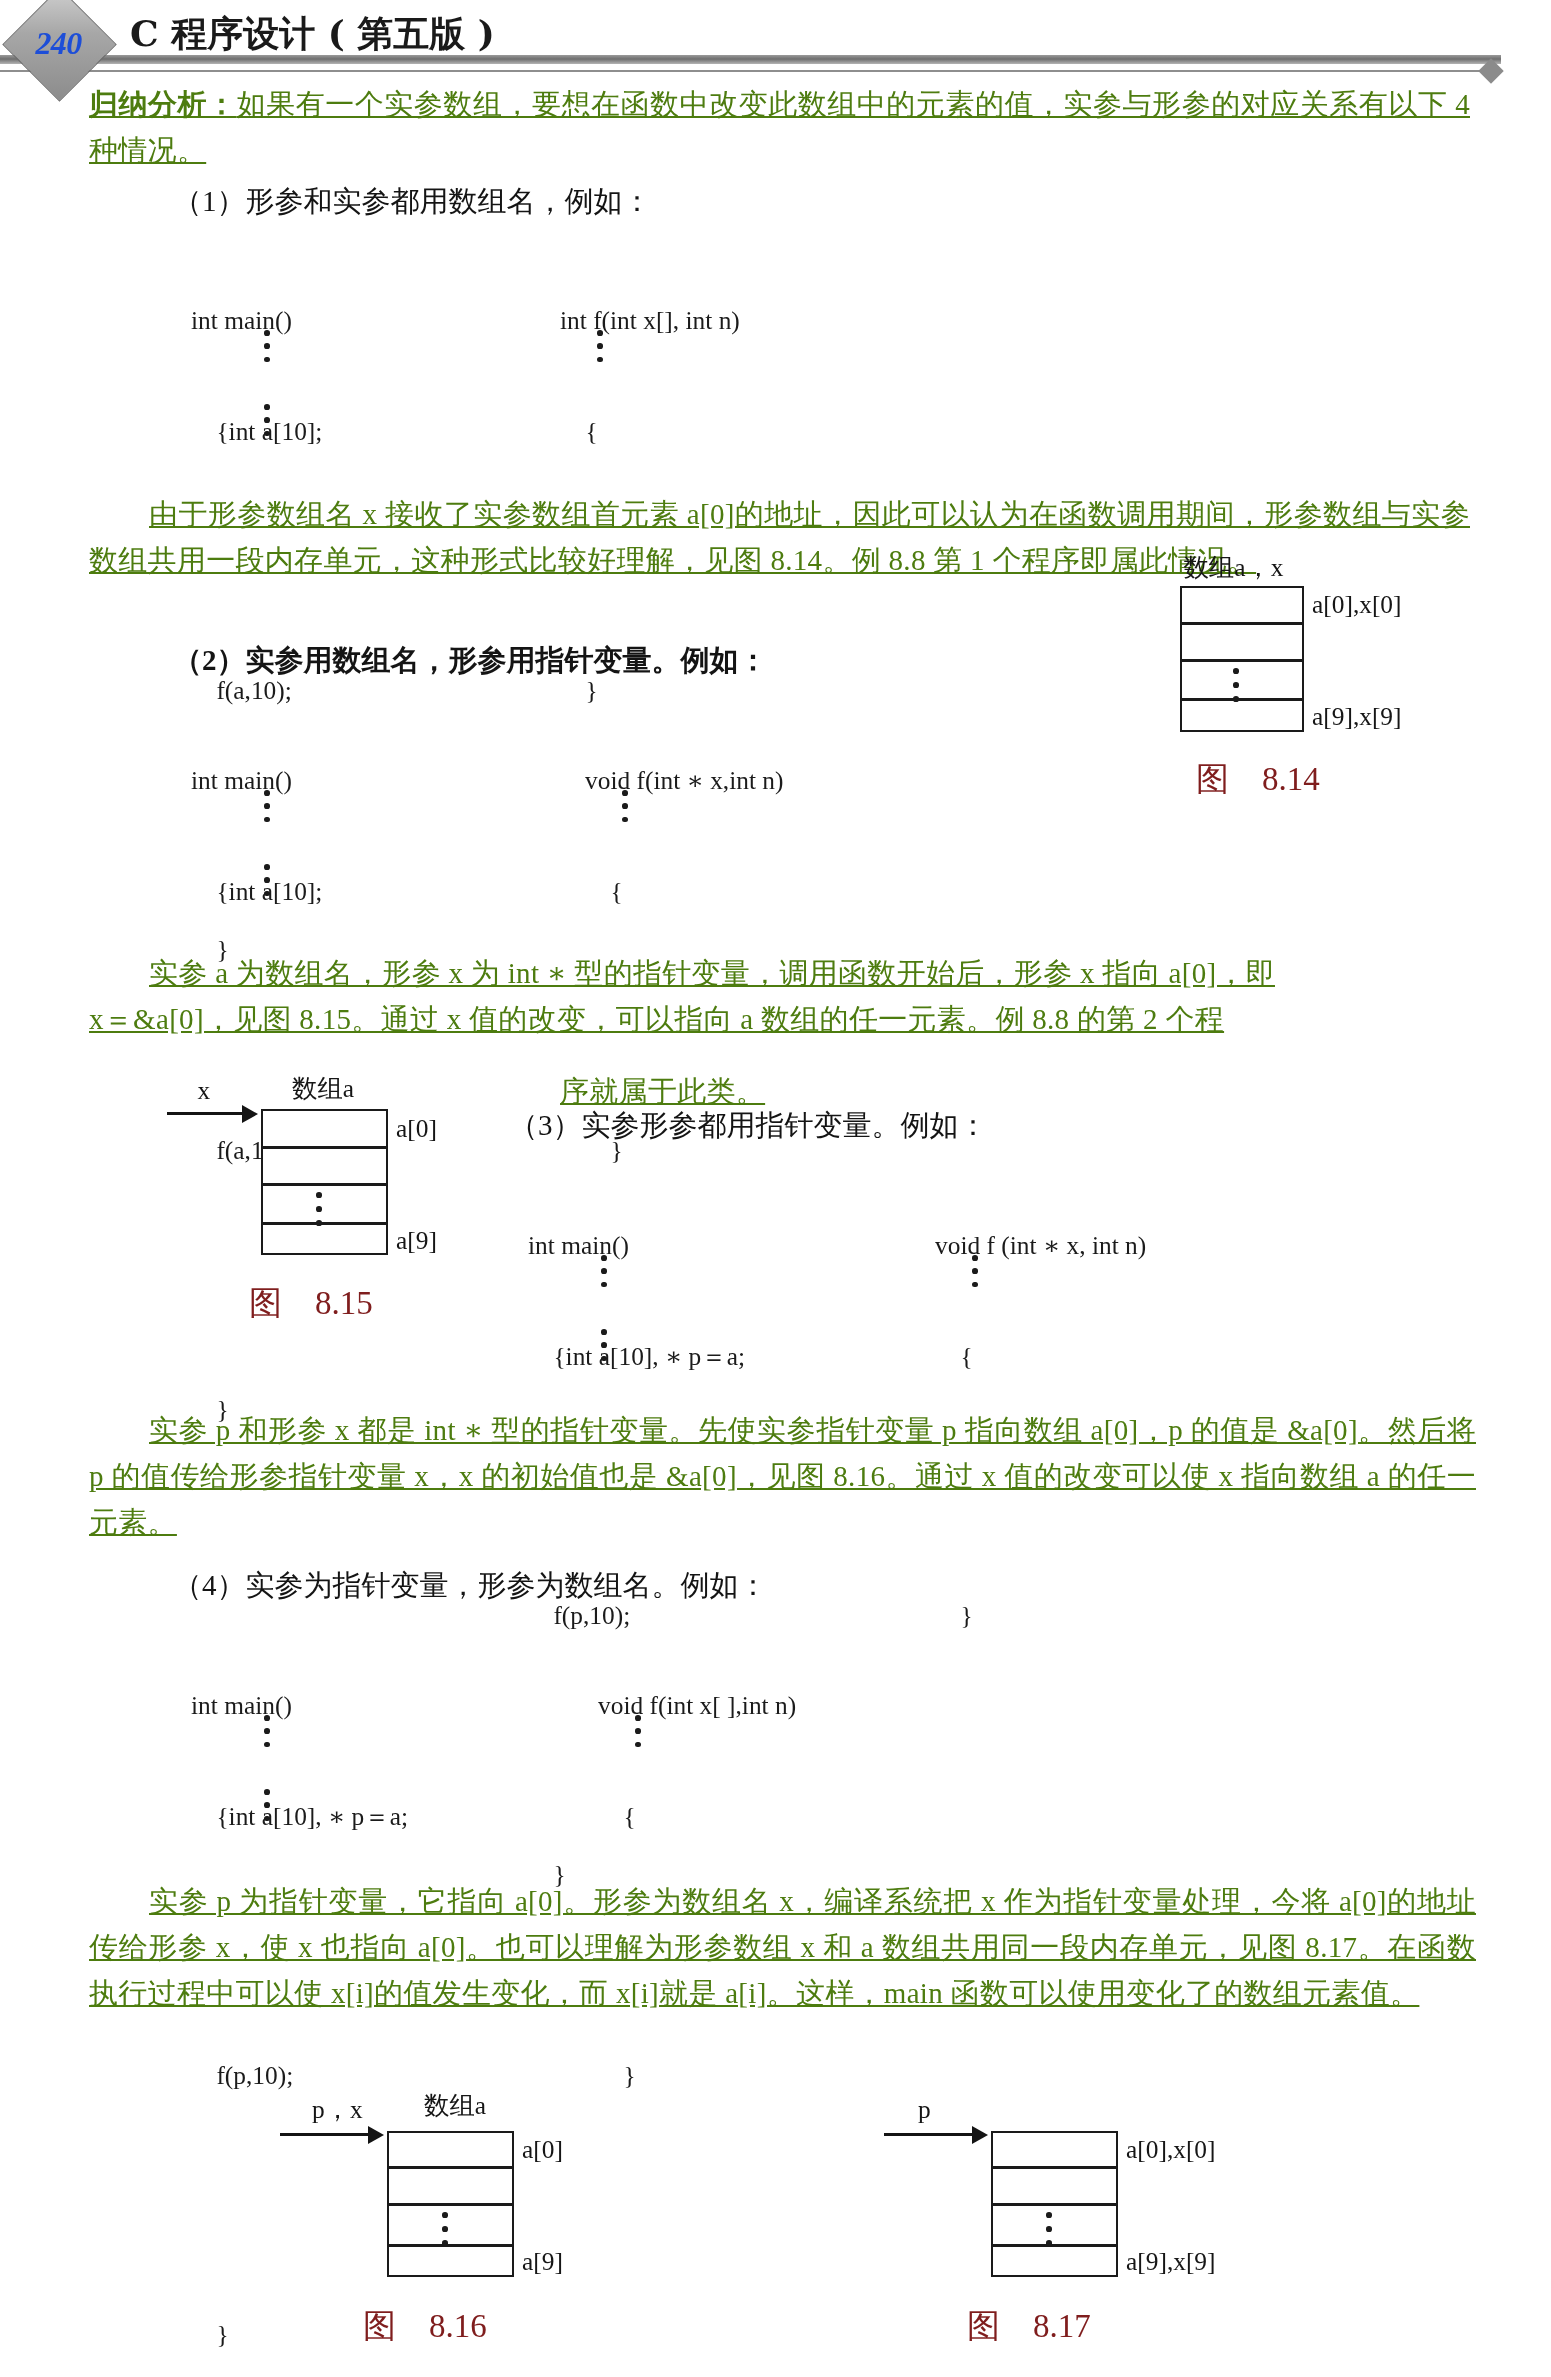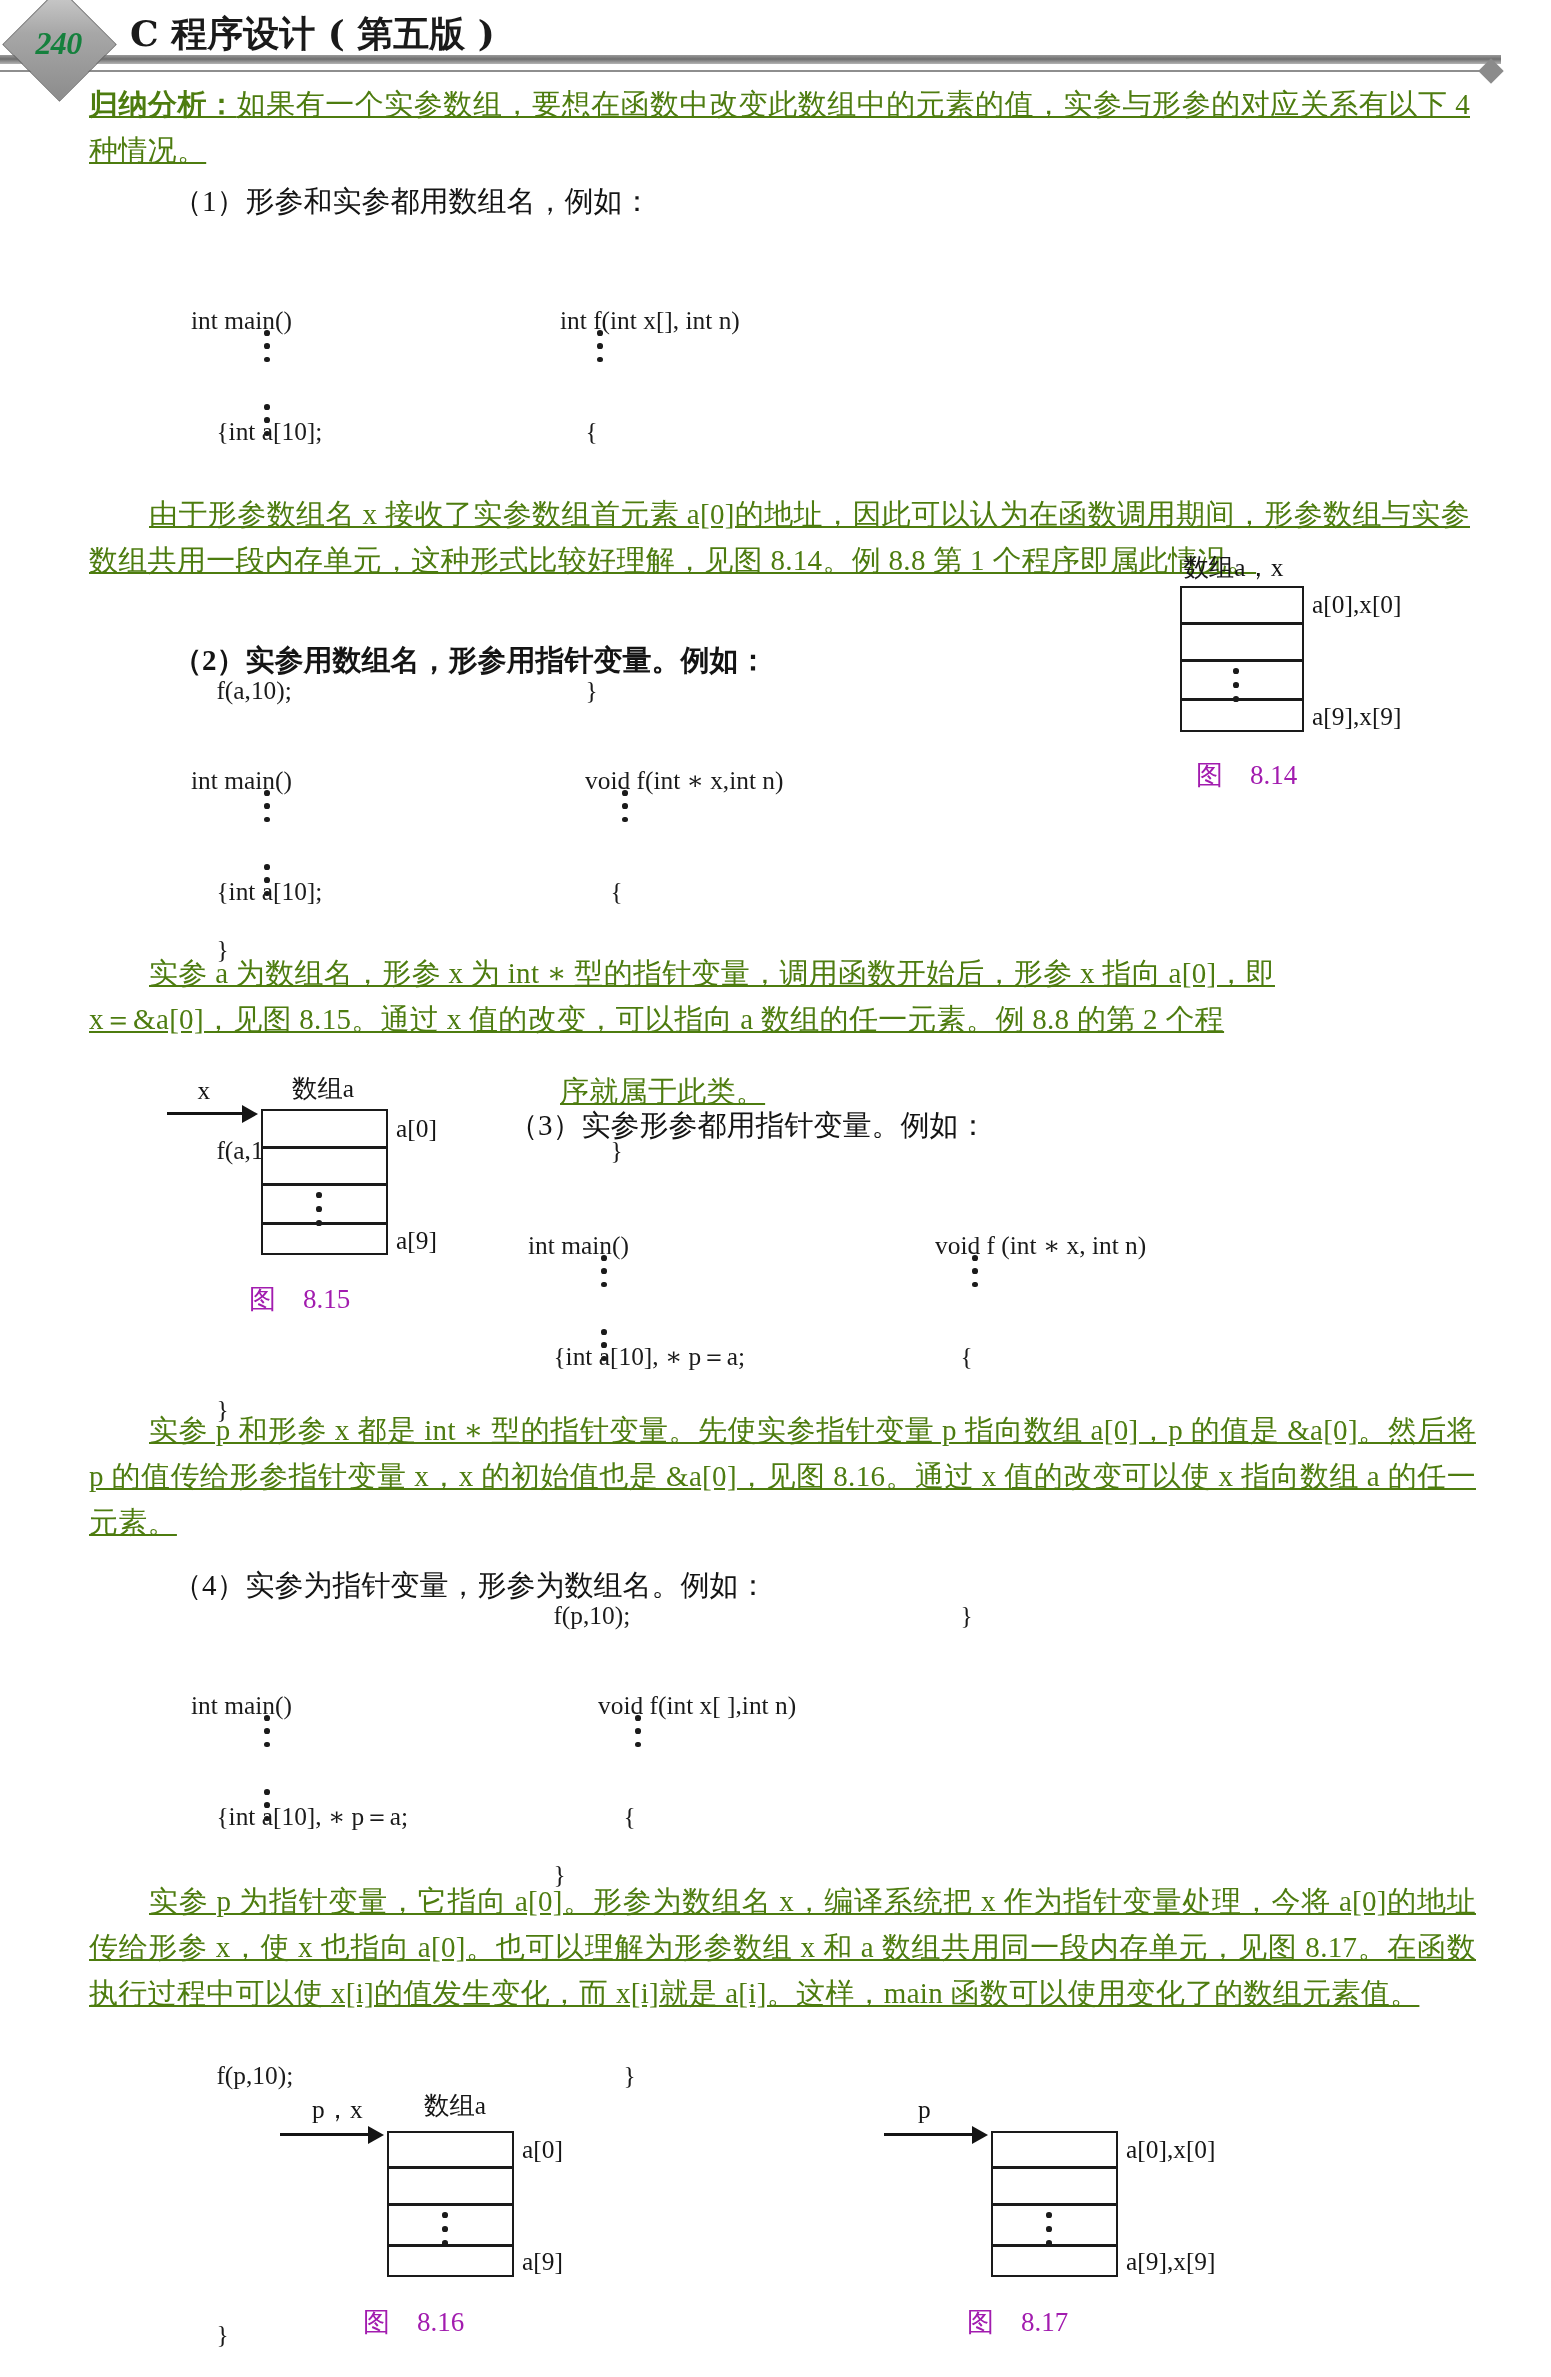--- a/index.html
+++ b/index.html
@@ -20,21 +20,21 @@
   .hdr-thin{position:absolute;left:0;top:70px;width:1492px;height:1.9px;background:#8e8e8e;}
   .hdr-endcap{position:absolute;left:1482px;top:62px;width:18px;height:18px;
     background:#8b8b8b;transform:rotate(45deg);}
   .hdr-diamond{position:absolute;left:19px;top:3.8px;width:79px;height:79px;
     transform:rotate(45deg);
     background:linear-gradient(135deg,#cfcfcf 0%,#a7a7a7 40%,#8c8c8c 100%);
     border:1.3px solid #6d6d6d;}
   .hdr-pageno{position:absolute;left:19px;top:3.8px;width:79px;height:79px;
     display:flex;align-items:center;justify-content:center;
     font-family:"Liberation Serif",serif;font-weight:bold;font-style:italic;
-    font-size:32px;color:#15803d;letter-spacing:-0.6px;}
+    font-size:32px;color:#1d4ed8;letter-spacing:-0.6px;}
   .hdr-title{position:absolute;left:130px;top:10.2px;
     font-family:"DejaVu Serif",serif;font-size:36px;font-weight:600;color:#1a1a1a;
     white-space:nowrap;}
 
   
   .para{position:absolute;font-size:29px;line-height:46px;letter-spacing:0.3px;
     text-align:justify;color:#4d7c0f;text-decoration:underline;}
   .para.indent{text-indent:60px;}
   .lead{font-weight:bold;}
 
@@ -49,21 +49,21 @@
   
   .fig{position:absolute;}
   .fig .box{position:absolute;border:2.5px solid #1a1a1a;box-sizing:border-box;background:#fff;}
   .fig .hline{position:absolute;height:2.5px;background:#1a1a1a;}
   .fig .arrow-line{position:absolute;height:3.2px;background:#141414;}
   .fig .arrow-head{position:absolute;width:0;height:0;
     border-top:9px solid transparent;border-bottom:9px solid transparent;
     border-left:16.5px solid #141414;}
   .fig .lbl{position:absolute;font-size:25.4px;line-height:29px;color:#161616;white-space:nowrap;}
   .fig .toplbl{position:absolute;font-size:25.4px;line-height:29px;color:#161616;white-space:nowrap;}
-  .fig .caption{position:absolute;font-size:27px;color:#a21caf;white-space:pre;}
+  .fig .caption{position:absolute;font-size:33px;color:#7f1d1d;white-space:pre;}
   .fig .celldots{position:absolute;}
   .fig .celldots i{display:block;width:5.7px;height:5.7px;border-radius:50%;background:#1b1b1b;margin:0 auto 8.3px;}
 </style>
 </head>
 <body>
 
 <div class="page">
 
   <div class="header">
     <div class="hdr-thick"></div>

